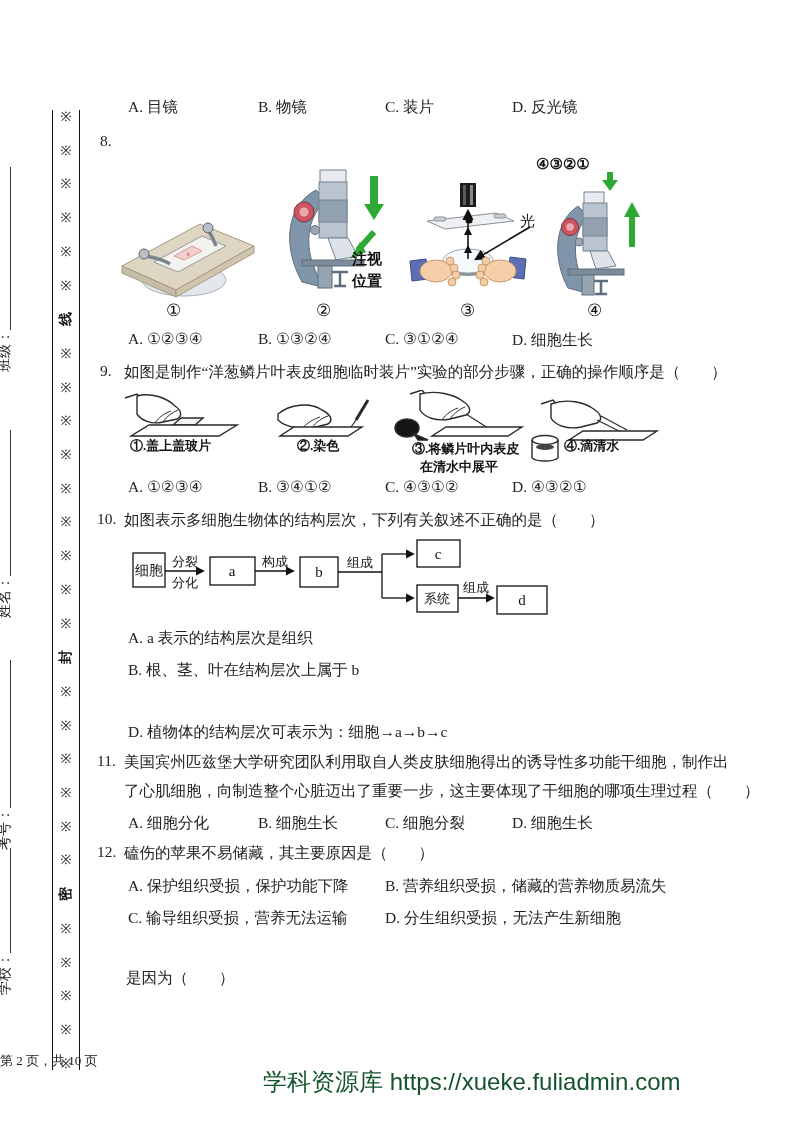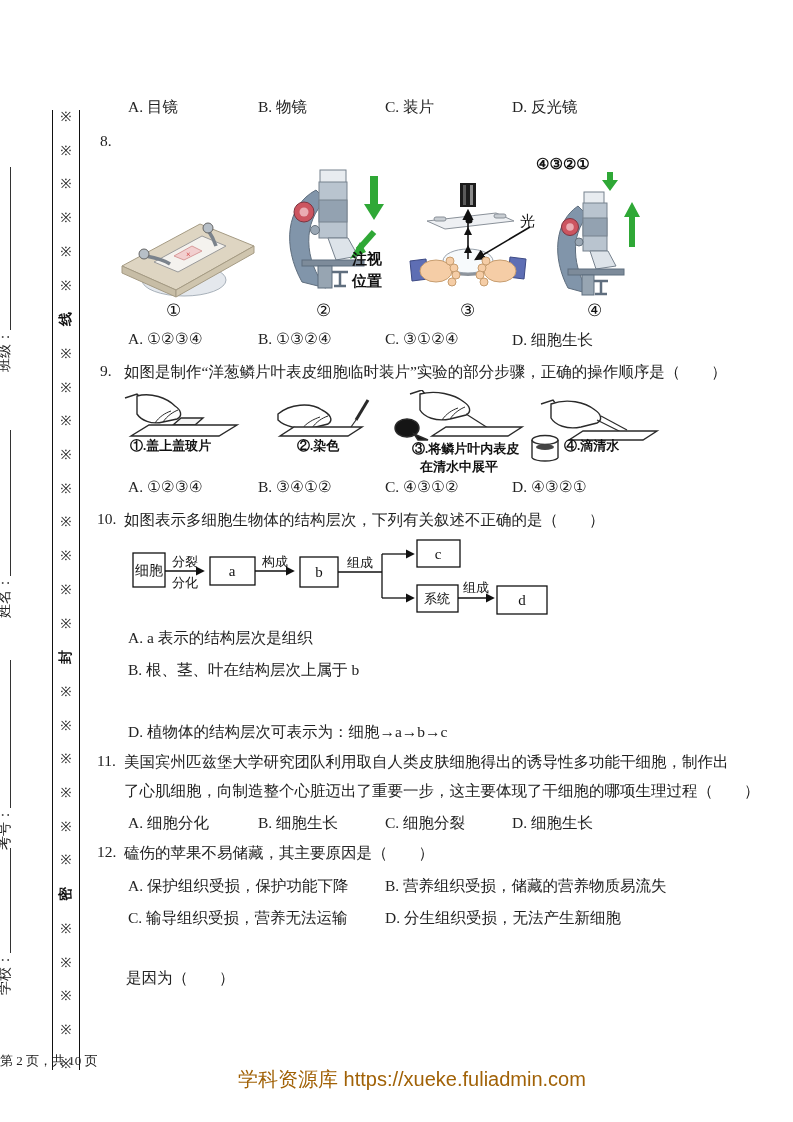--- a/index.html
+++ b/index.html
@@ -20,21 +20,21 @@
     border-left:1.3px solid #111;border-right:1.3px solid #111;
     display:flex;flex-direction:column;justify-content:space-between;align-items:center;}
   .seal-column span{font-size:13px;line-height:1;color:#111;}
   .seal-column .seal-ch{font-weight:bold;transform:rotate(-90deg);font-size:14px;}
   
   .side-field{position:absolute;left:14px;height:20px;display:flex;align-items:flex-end;
     transform:rotate(-90deg);transform-origin:0 100%;}
   .side-label{font-size:14px;white-space:nowrap;color:#222;}
   .side-blank{flex:1;border-bottom:1.2px solid #333;margin-bottom:3px;min-width:40px;}
   .footer-page{position:absolute;left:0;top:1052px;width:100%;text-align:left;font-size:13px;color:#222;}
-  .watermark{position:absolute;left:238px;top:1066px;font-size:20px;color:#a16207;
+  .watermark{position:absolute;left:263px;top:1066px;font-size:24px;color:#14532d;
     font-family:"Liberation Sans","DejaVu Sans",sans-serif;white-space:nowrap;}
 </style>
 </head>
 <body>
 
 <div class="page">
 
   <svg width="0" height="0" style="position:absolute" aria-hidden="true">
     <defs>
       <marker id="arrB" viewBox="0 0 10 10" refX="8" refY="5" markerWidth="7" markerHeight="7" orient="auto-start-reverse">

